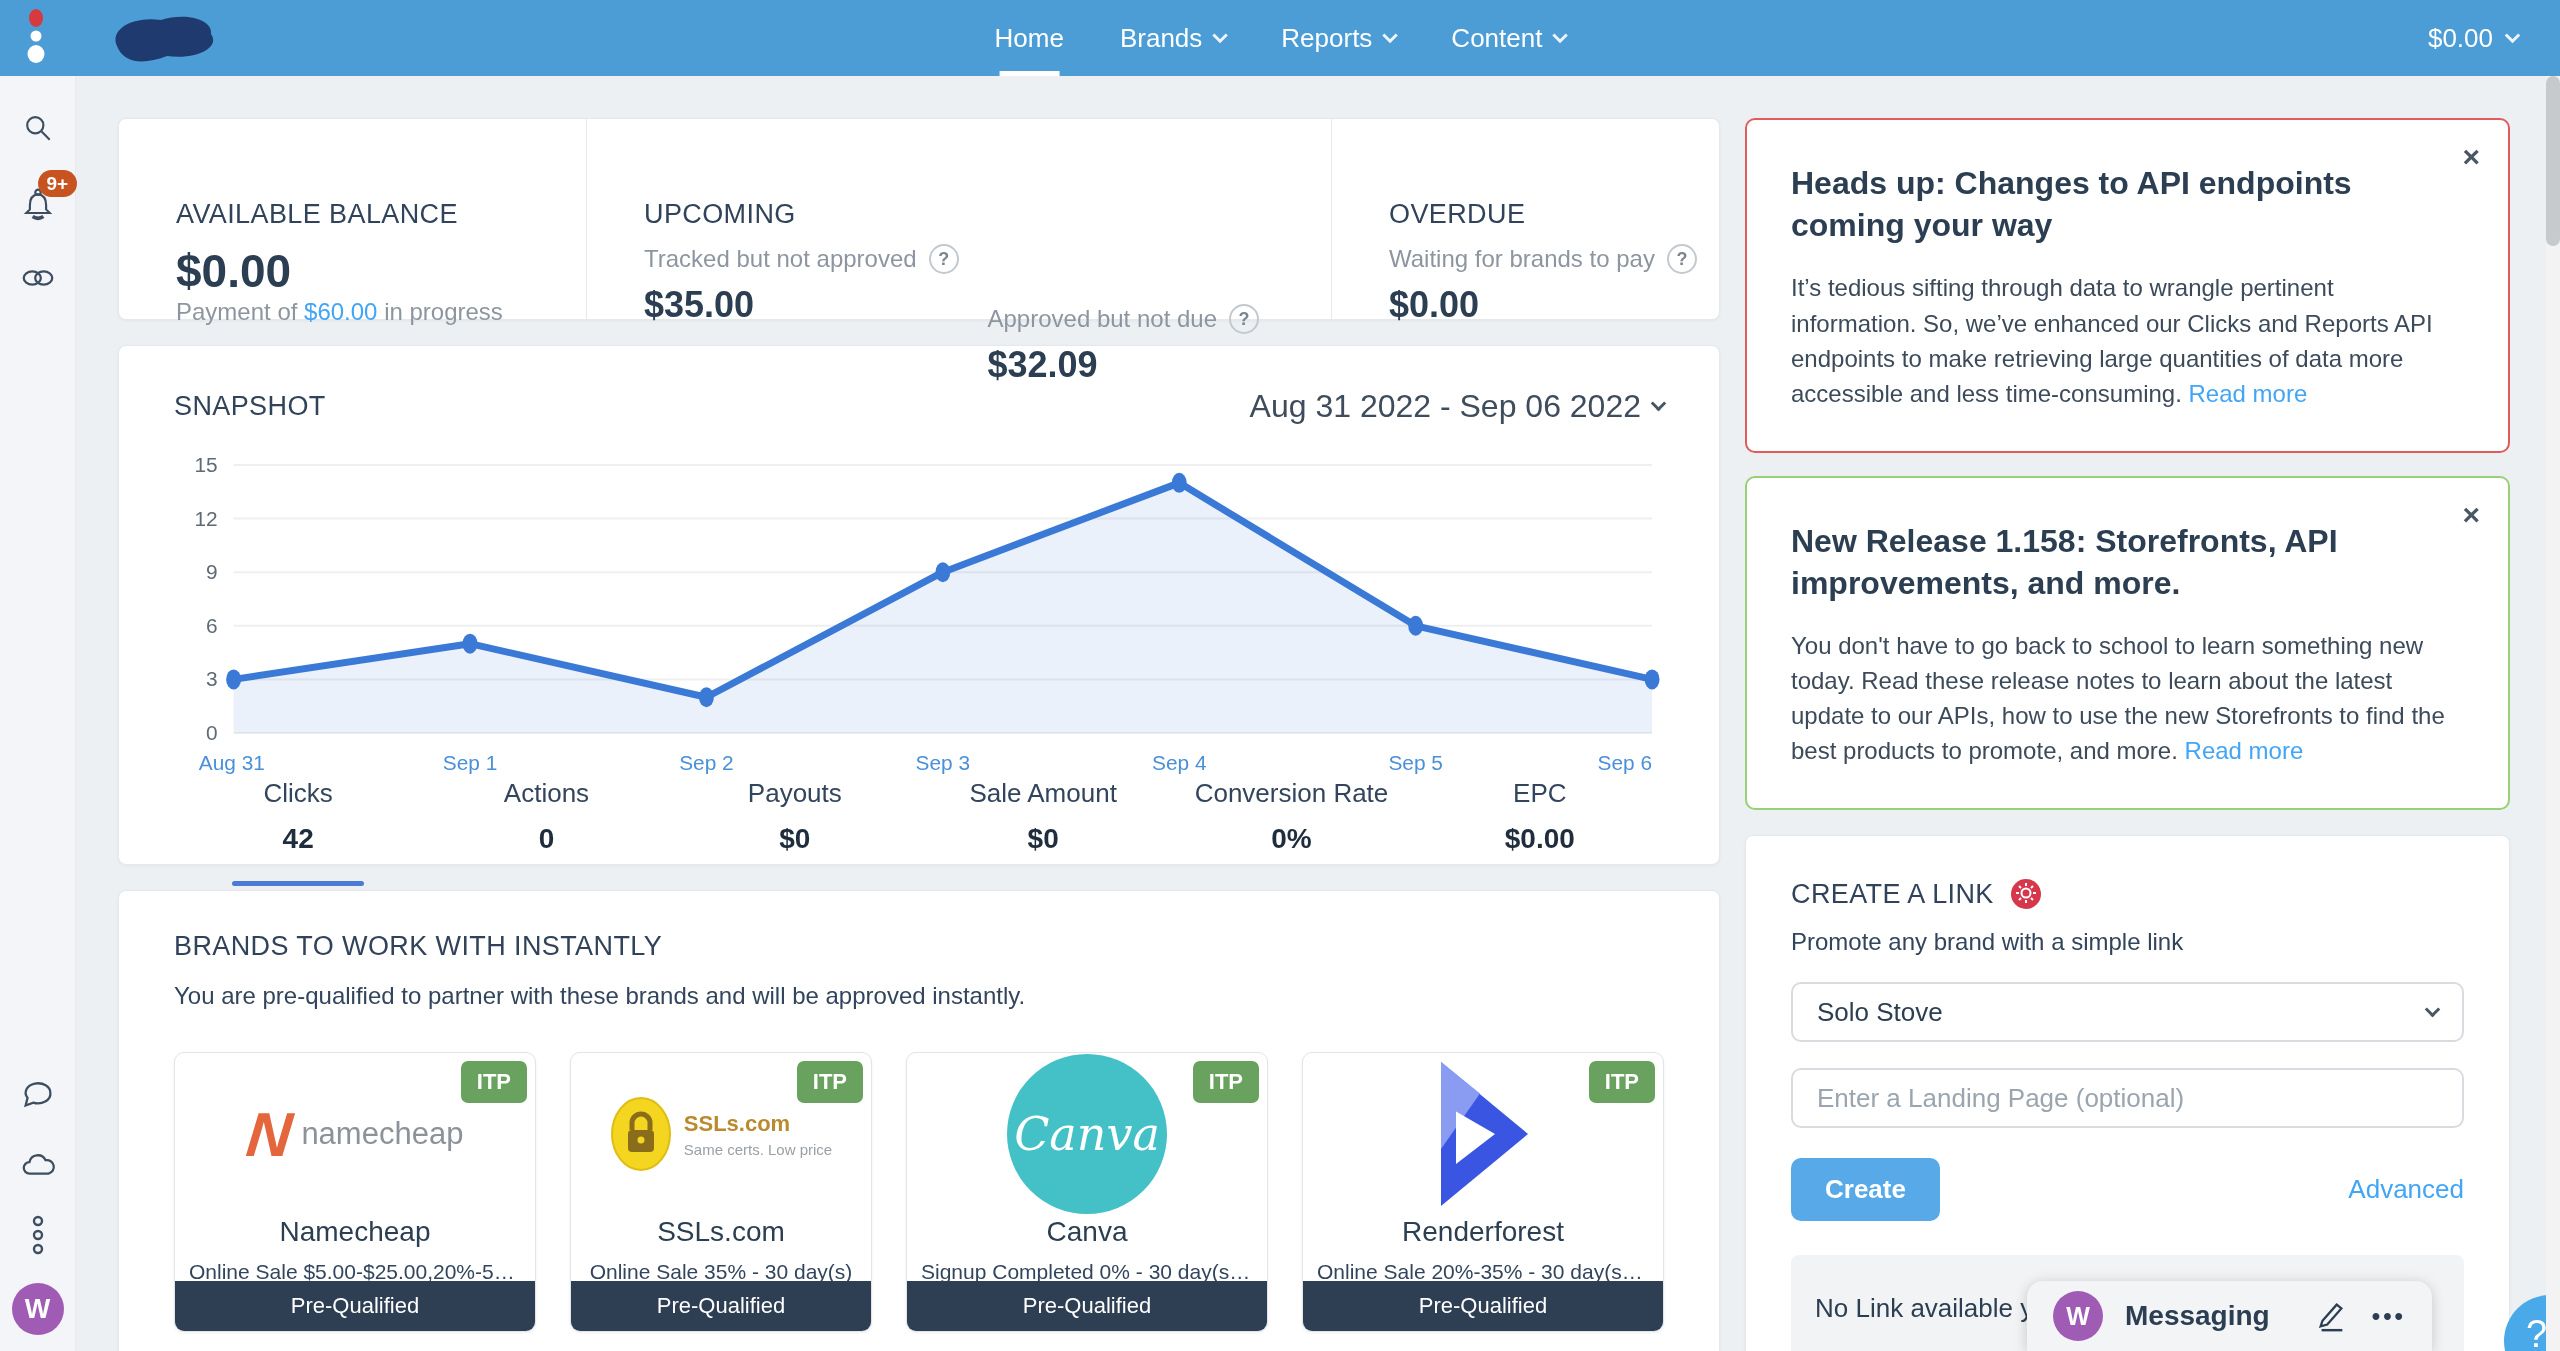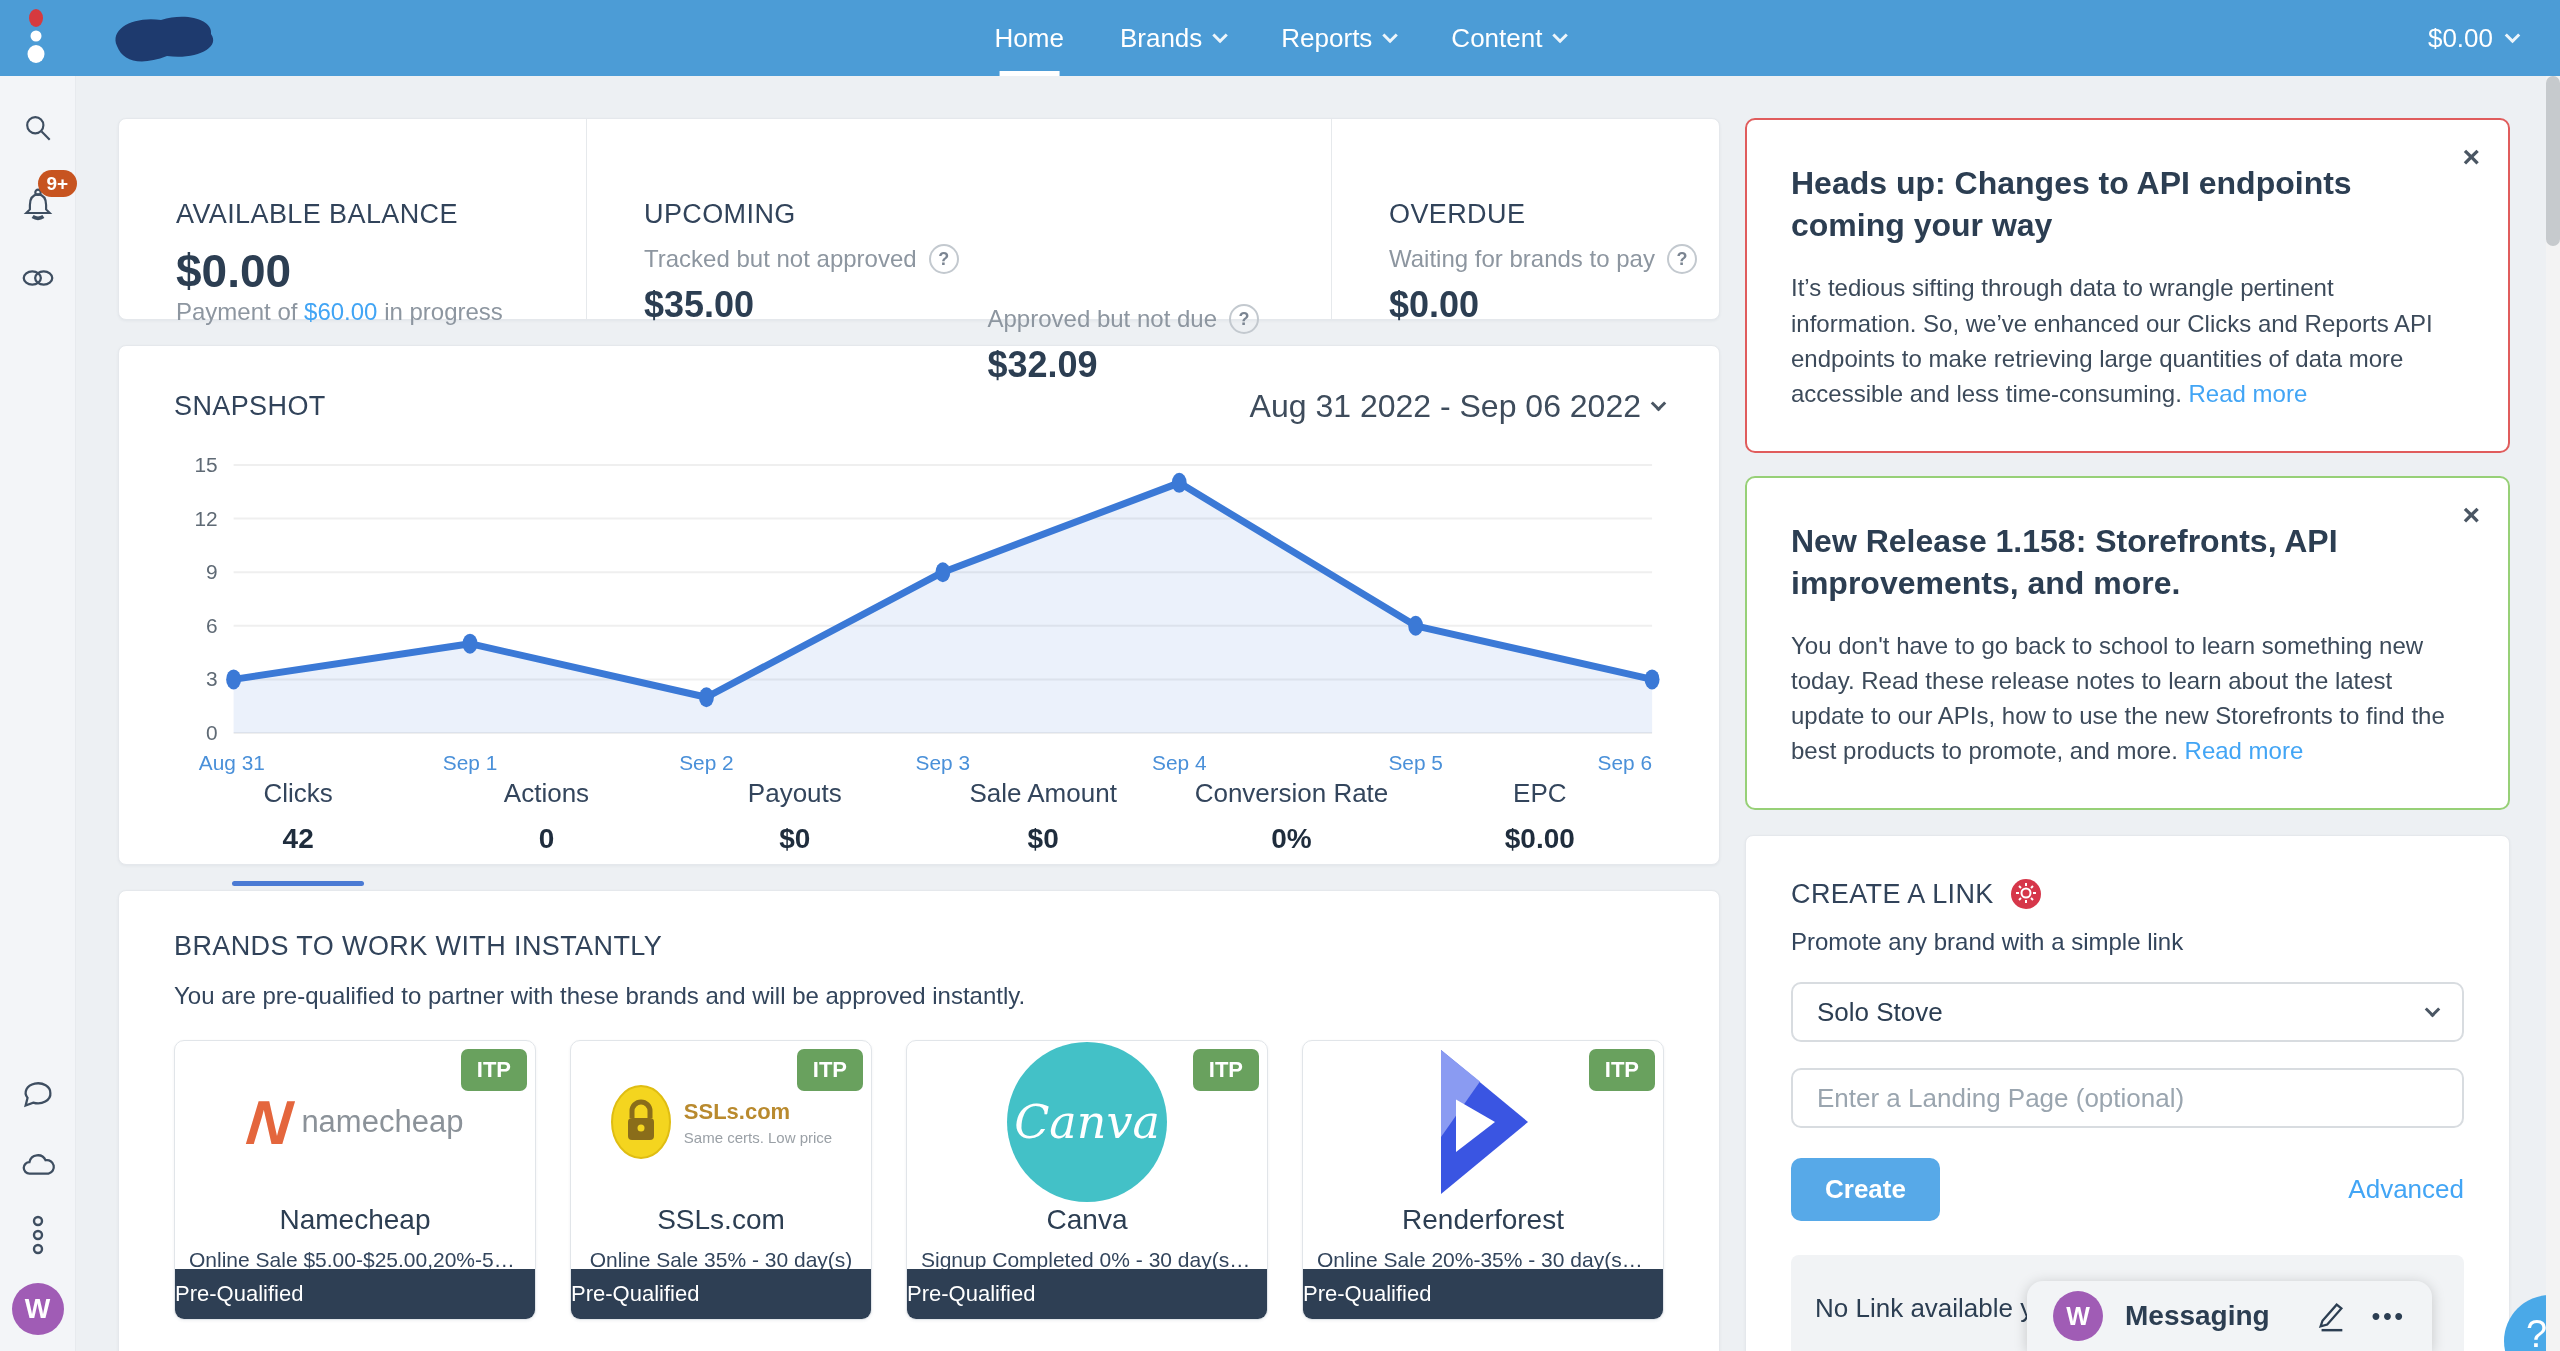--- a/index.html
+++ b/index.html
@@ -57,27 +57,27 @@
   .metrics { display:flex; }
   .metric { flex:1; text-align:center; cursor:pointer; }
   .metric .m-label { font-size:26px; color:#33455c; }
   .metric .m-value { font-size:28px; font-weight:bold; color:#1f2d3d; margin-top:14px; }
   .metric .m-underline { width:132px; height:5px; border-radius:3px; background:#4b7bd4; margin:26px auto 0; visibility:hidden; }
   .metric.active .m-underline { visibility:visible; }
 
   
   .brands-card { margin-top:25px; padding:40px 55px; height:600px; }
   .brands-sub { font-size:24px; color:#33455c; margin-top:20px; }
-  .bcards { display:flex; gap:34px; margin-top:30px; }
+  .bcards { display:flex; gap:34px; margin-top:42px; }
   .bcard { width:362px; height:280px; border:1px solid #e1e5e9; border-radius:10px; position:relative; box-shadow:0 1px 3px rgba(45,60,80,.07); cursor:pointer; display:flex; flex-direction:column; }
   .itp { position:absolute; top:8px; right:8px; background:#69a15e; color:#fff; font-size:22px; font-weight:bold; padding:8px 16px; border-radius:7px; }
   .blogo { height:185px; display:flex; align-items:center; justify-content:center; }
   .bname { font-size:28px; color:#2c3e52; text-align:center; }
   .bterms { font-size:21px; color:#33455c; text-align:center; margin-top:12px; padding:0 14px; white-space:nowrap; overflow:hidden; text-overflow:ellipsis; }
-  .bstatus { margin-top:auto; background:#2e3f54; color:#fff; font-size:22px; text-align:left; padding:12px 0; border-radius:0 0 9px 9px; }
+  .bstatus { margin-top:auto; background:#2e3f54; color:#fff; font-size:22px; text-align:center; padding:12px 0; border-radius:0 0 9px 9px; }
 
   
   .nc-logo { display:flex; align-items:center; gap:10px; }
   .nc-n { color:#e4663d; font-size:62px; font-weight:bold; font-style:italic; transform:skewX(-6deg); }
   .nc-word { color:#8b9299; font-size:31px; }
   .ssl-logo { display:flex; align-items:center; gap:12px; }
   .ssl-title { color:#b98a2e; font-weight:bold; font-size:22px; }
   .ssl-sub { color:#9aa0a6; font-size:15px; margin-top:4px; }
   .canva-circle { width:160px; height:160px; border-radius:50%; background:#43c1c7; display:flex; align-items:center; justify-content:center; }
   .canva-script { color:#fff; font-size:46px; font-family:"DejaVu Serif", serif; font-style:italic; }

